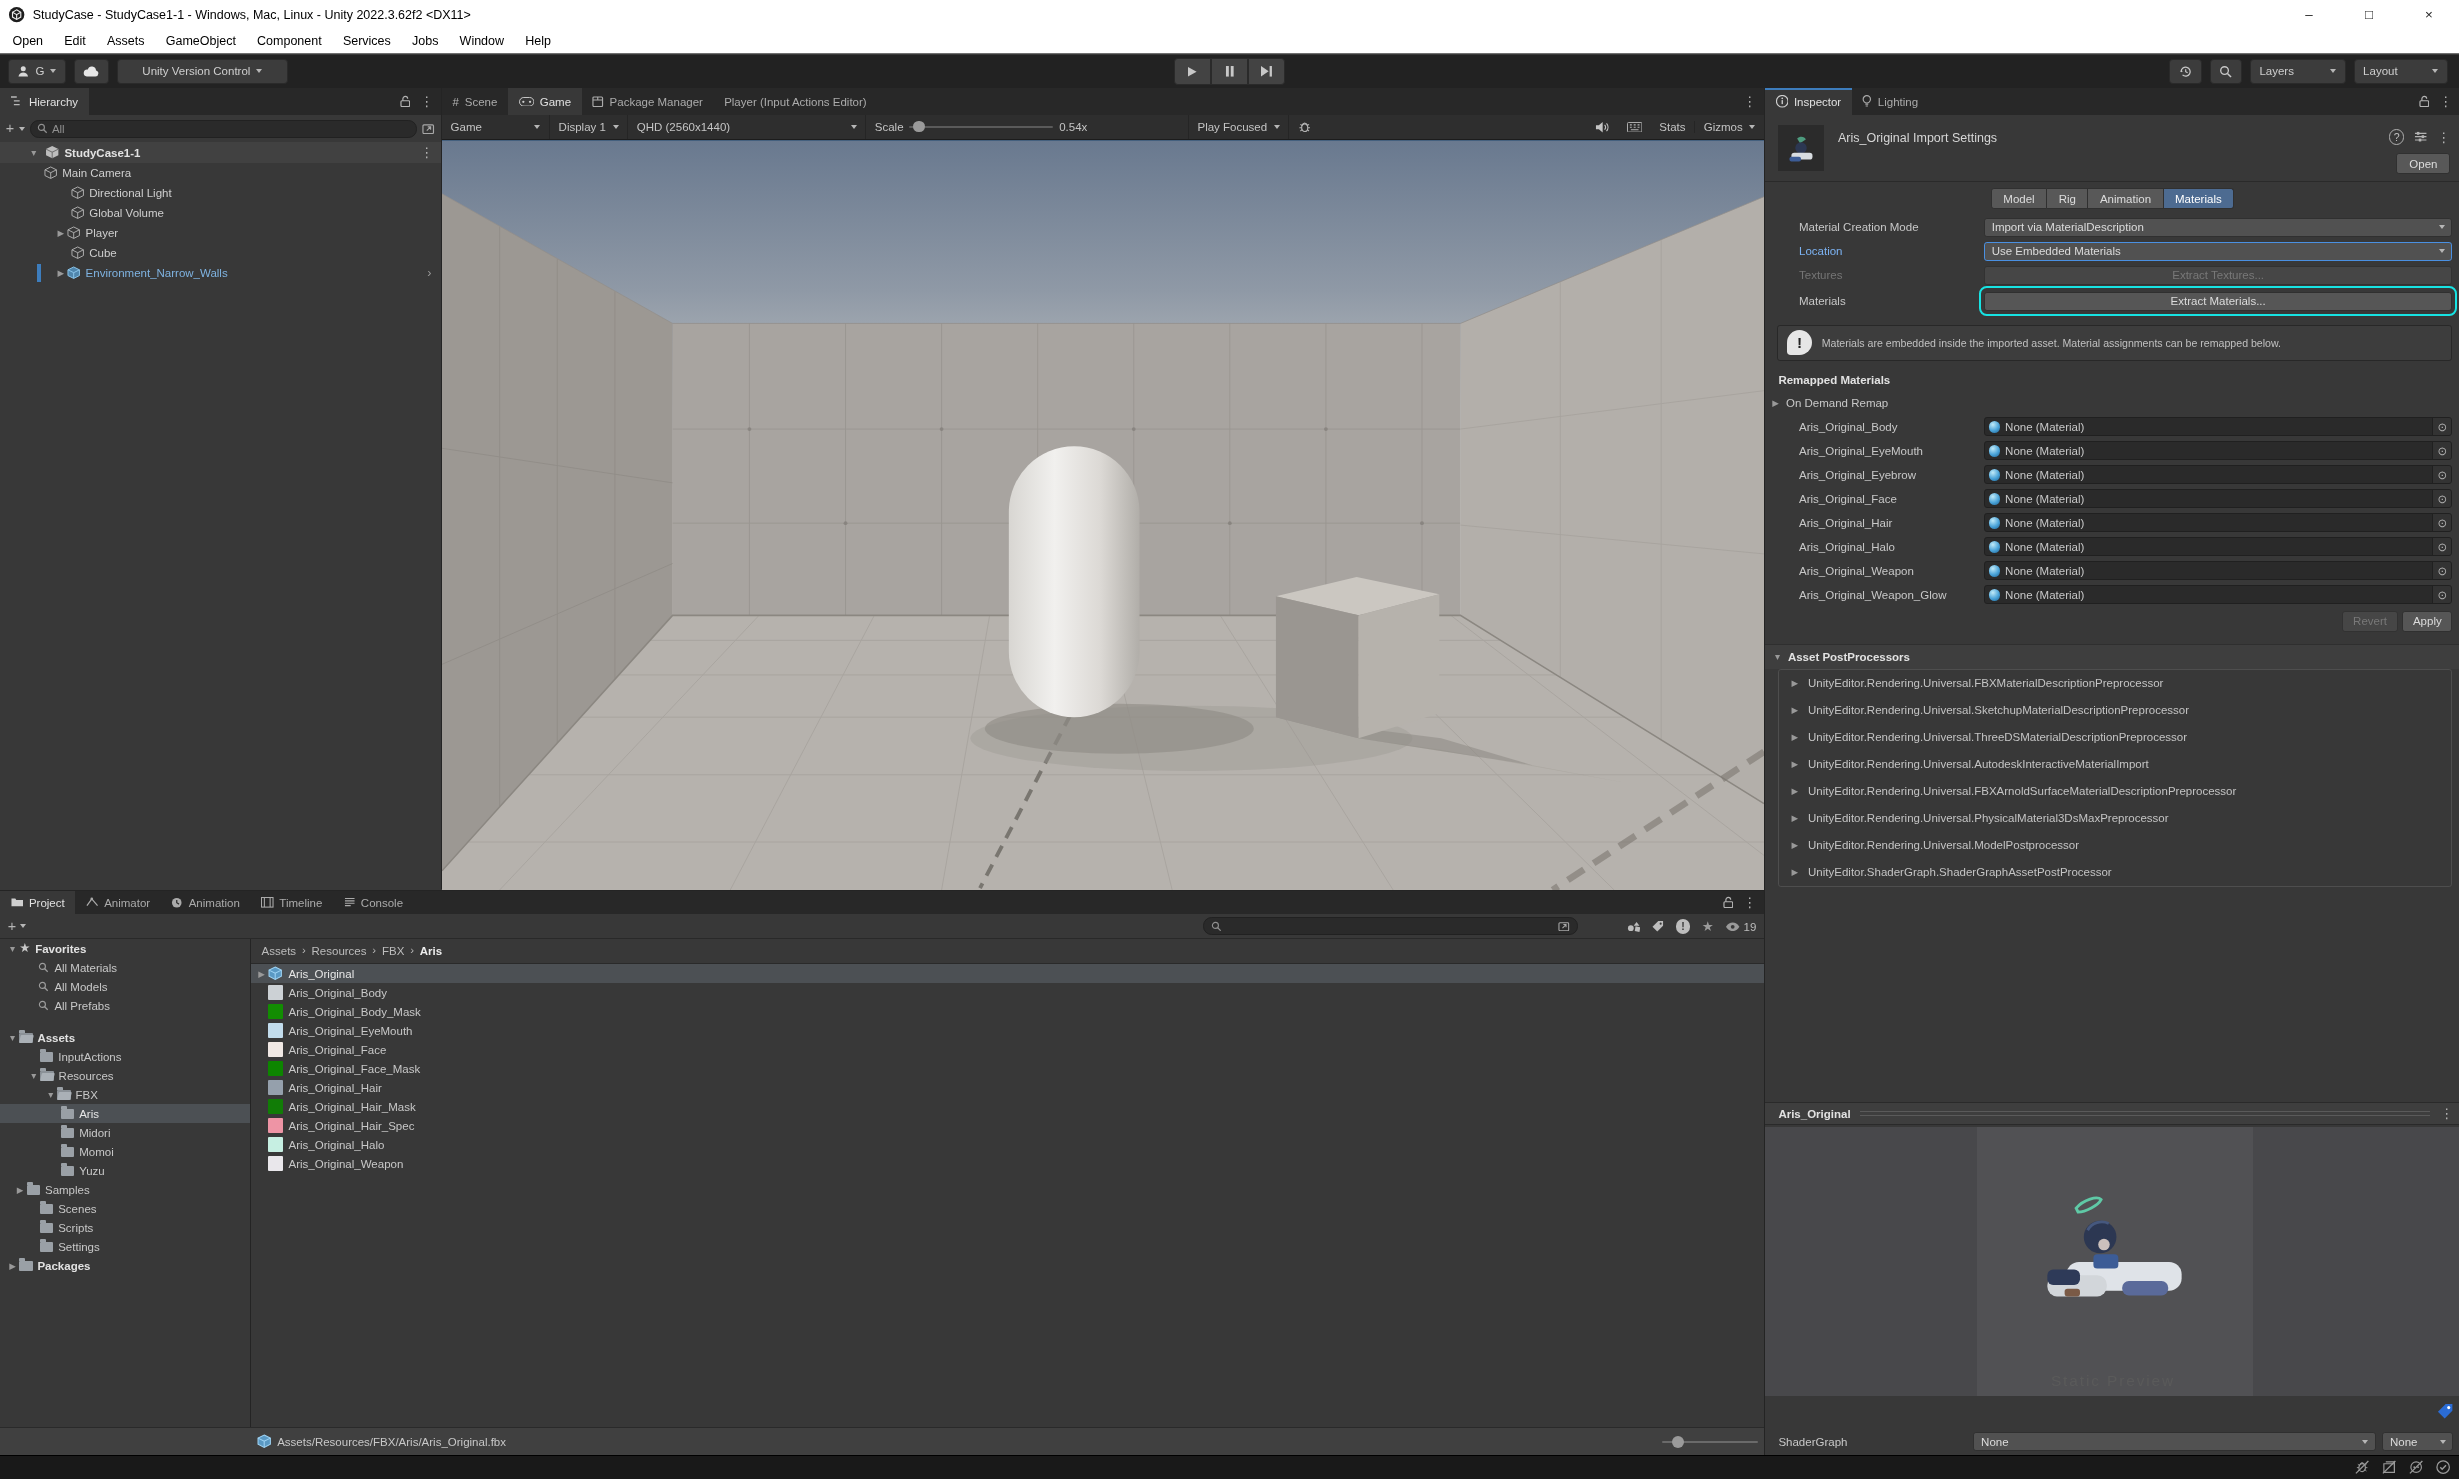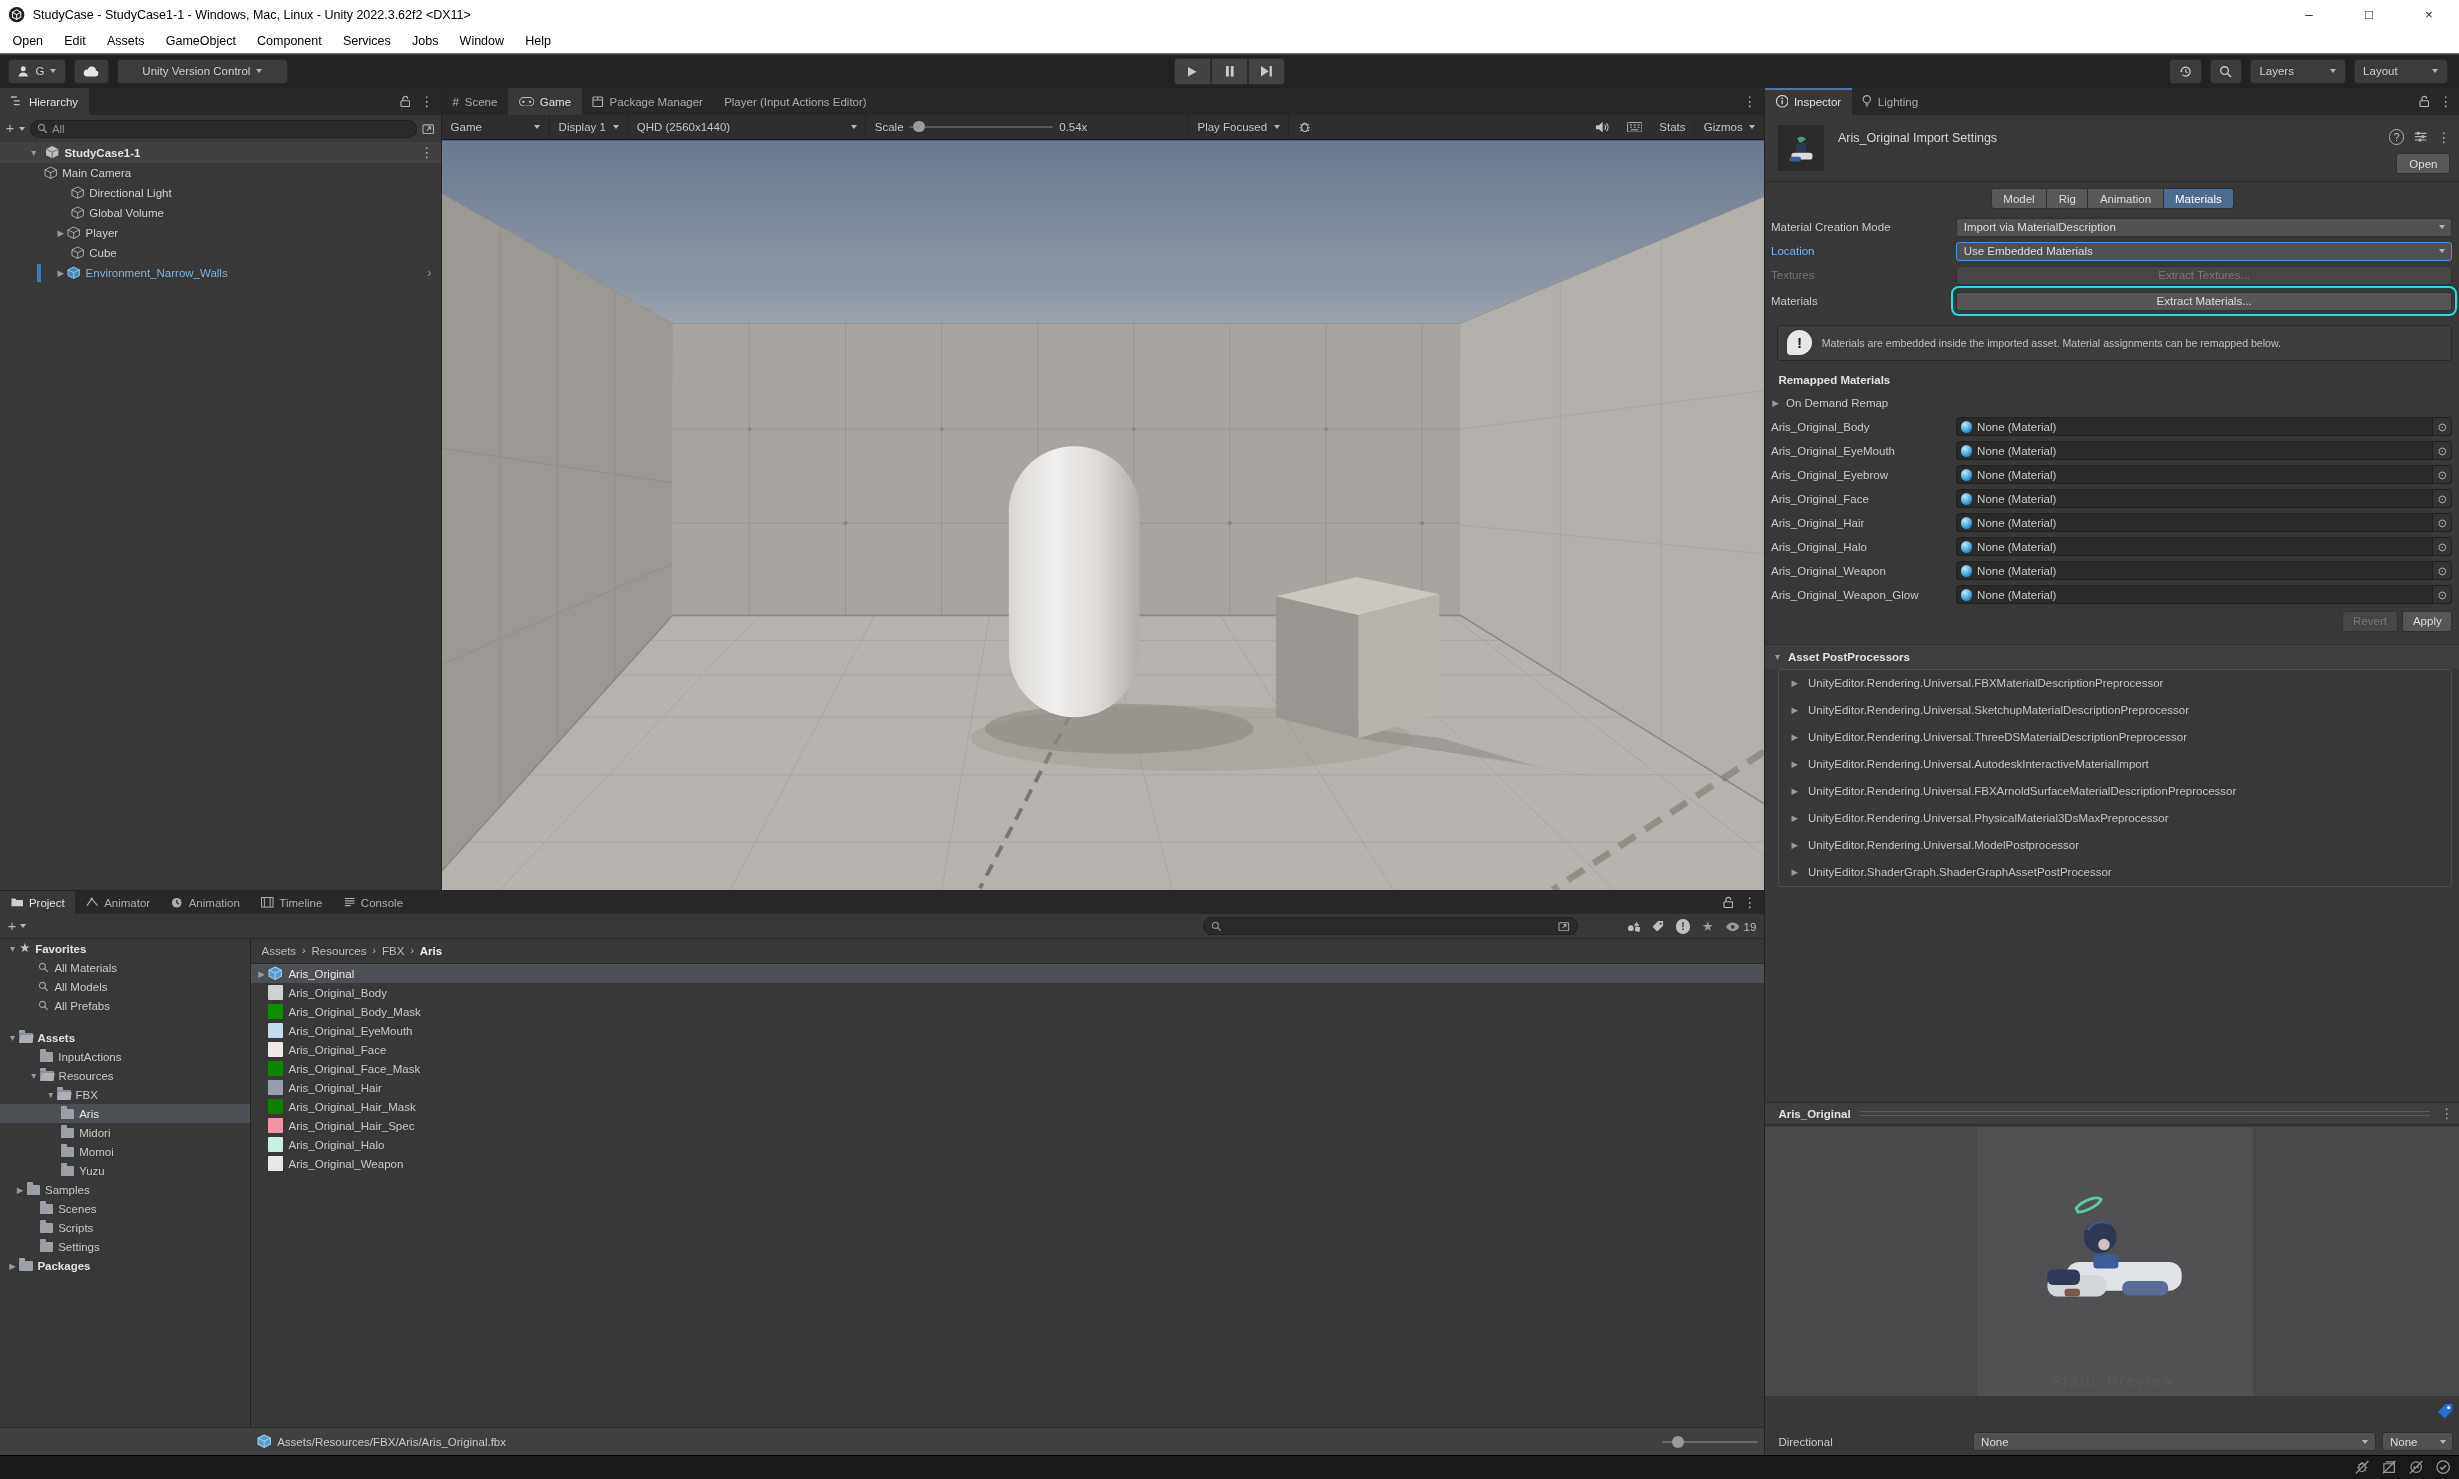--- a/index.html
+++ b/index.html
@@ -61,21 +61,21 @@
 .ihead{height:67px;position:relative;border-bottom:1px solid #2a2a2a}
 .thumb{position:absolute;left:13.4px;top:9.6px;width:46px;height:46px;background:#2b2b2b;border-radius:1.9px}
 .ititle{position:absolute;left:73px;top:16.3px;font-size:12.5px;color:#d6d6d6}
 .ihead-icons{position:absolute;right:9.6px;top:14.4px;display:flex;gap:9.6px;align-items:center;color:#c0c0c0}
 .openbtn{position:absolute;right:9.6px;top:38px;width:54px;height:21px;background:#585858;border:1px solid #303030;border-radius:2.9px;display:flex;align-items:center;justify-content:center;color:#ddd}
 .modetabs{height:33px;display:flex;align-items:center;justify-content:center}
 .mtab{height:21px;display:flex;align-items:center;padding:0 11.5px;background:#585858;border:1px solid #303030;border-left-width:0;color:#ddd}
 .mtab:first-child{border-left-width:1px;border-radius:2.9px 0 0 2.9px}
 .mtab:last-child{border-radius:0 2.9px 2.9px 0}
 .mtab.active{background:#4d6b91;color:#fff}
-.irow{height:24px;display:flex;align-items:center;padding-left:6px;padding-right:7.7px}
+.irow{height:24px;display:flex;align-items:center;padding-left:34px;padding-right:7.7px}
 .ilabel{width:185px;flex:0 0 185px;color:#c8c8c8}
 .ival{flex:1;min-width:0}
 .dd{height:19px;background:#515151;border:1px solid #303030;border-radius:2.9px;display:flex;align-items:center;padding:0 6.7px;color:#dcdcdc}
 .dd .caret{margin-left:auto}
 .dd.focused{border-color:#4a90e2}
 .blue-label{color:#7cb2f2}
 .dim{color:#757575}
 .btn{height:19px;background:#565656;border:1px solid #303030;border-radius:2.9px;display:flex;align-items:center;justify-content:center;color:#dcdcdc}
 .btn.disabled{background:#464646;color:#787878;border-color:#323232}
 .hl-wrap{position:relative}
@@ -710,21 +710,21 @@
       </svg>
       <div class="watermark">Static Preview</div>
     </div>
     <div class="tagicon">
       <svg width="17.3" height="17.3" viewBox="0 0 18 18">
           <path d="M9 1h7v7l-8 8-7-7z" fill="#2b6cd4"></path>
           <circle cx="12.2" cy="4.8" r="1.6" fill="#fff"></circle>
         </svg>
     </div>
     <div class="abrow">
-      <span class="ablabel">Directional</span>
+      <span class="ablabel">ShaderGraph</span>
       <div class="dd abdd1">
         <span>None</span>
         <span class="caret"></span>
       </div>
       <div class="dd abdd2">
         <span>None</span>
         <span class="caret"></span>
       </div>
     </div>
   </div>

